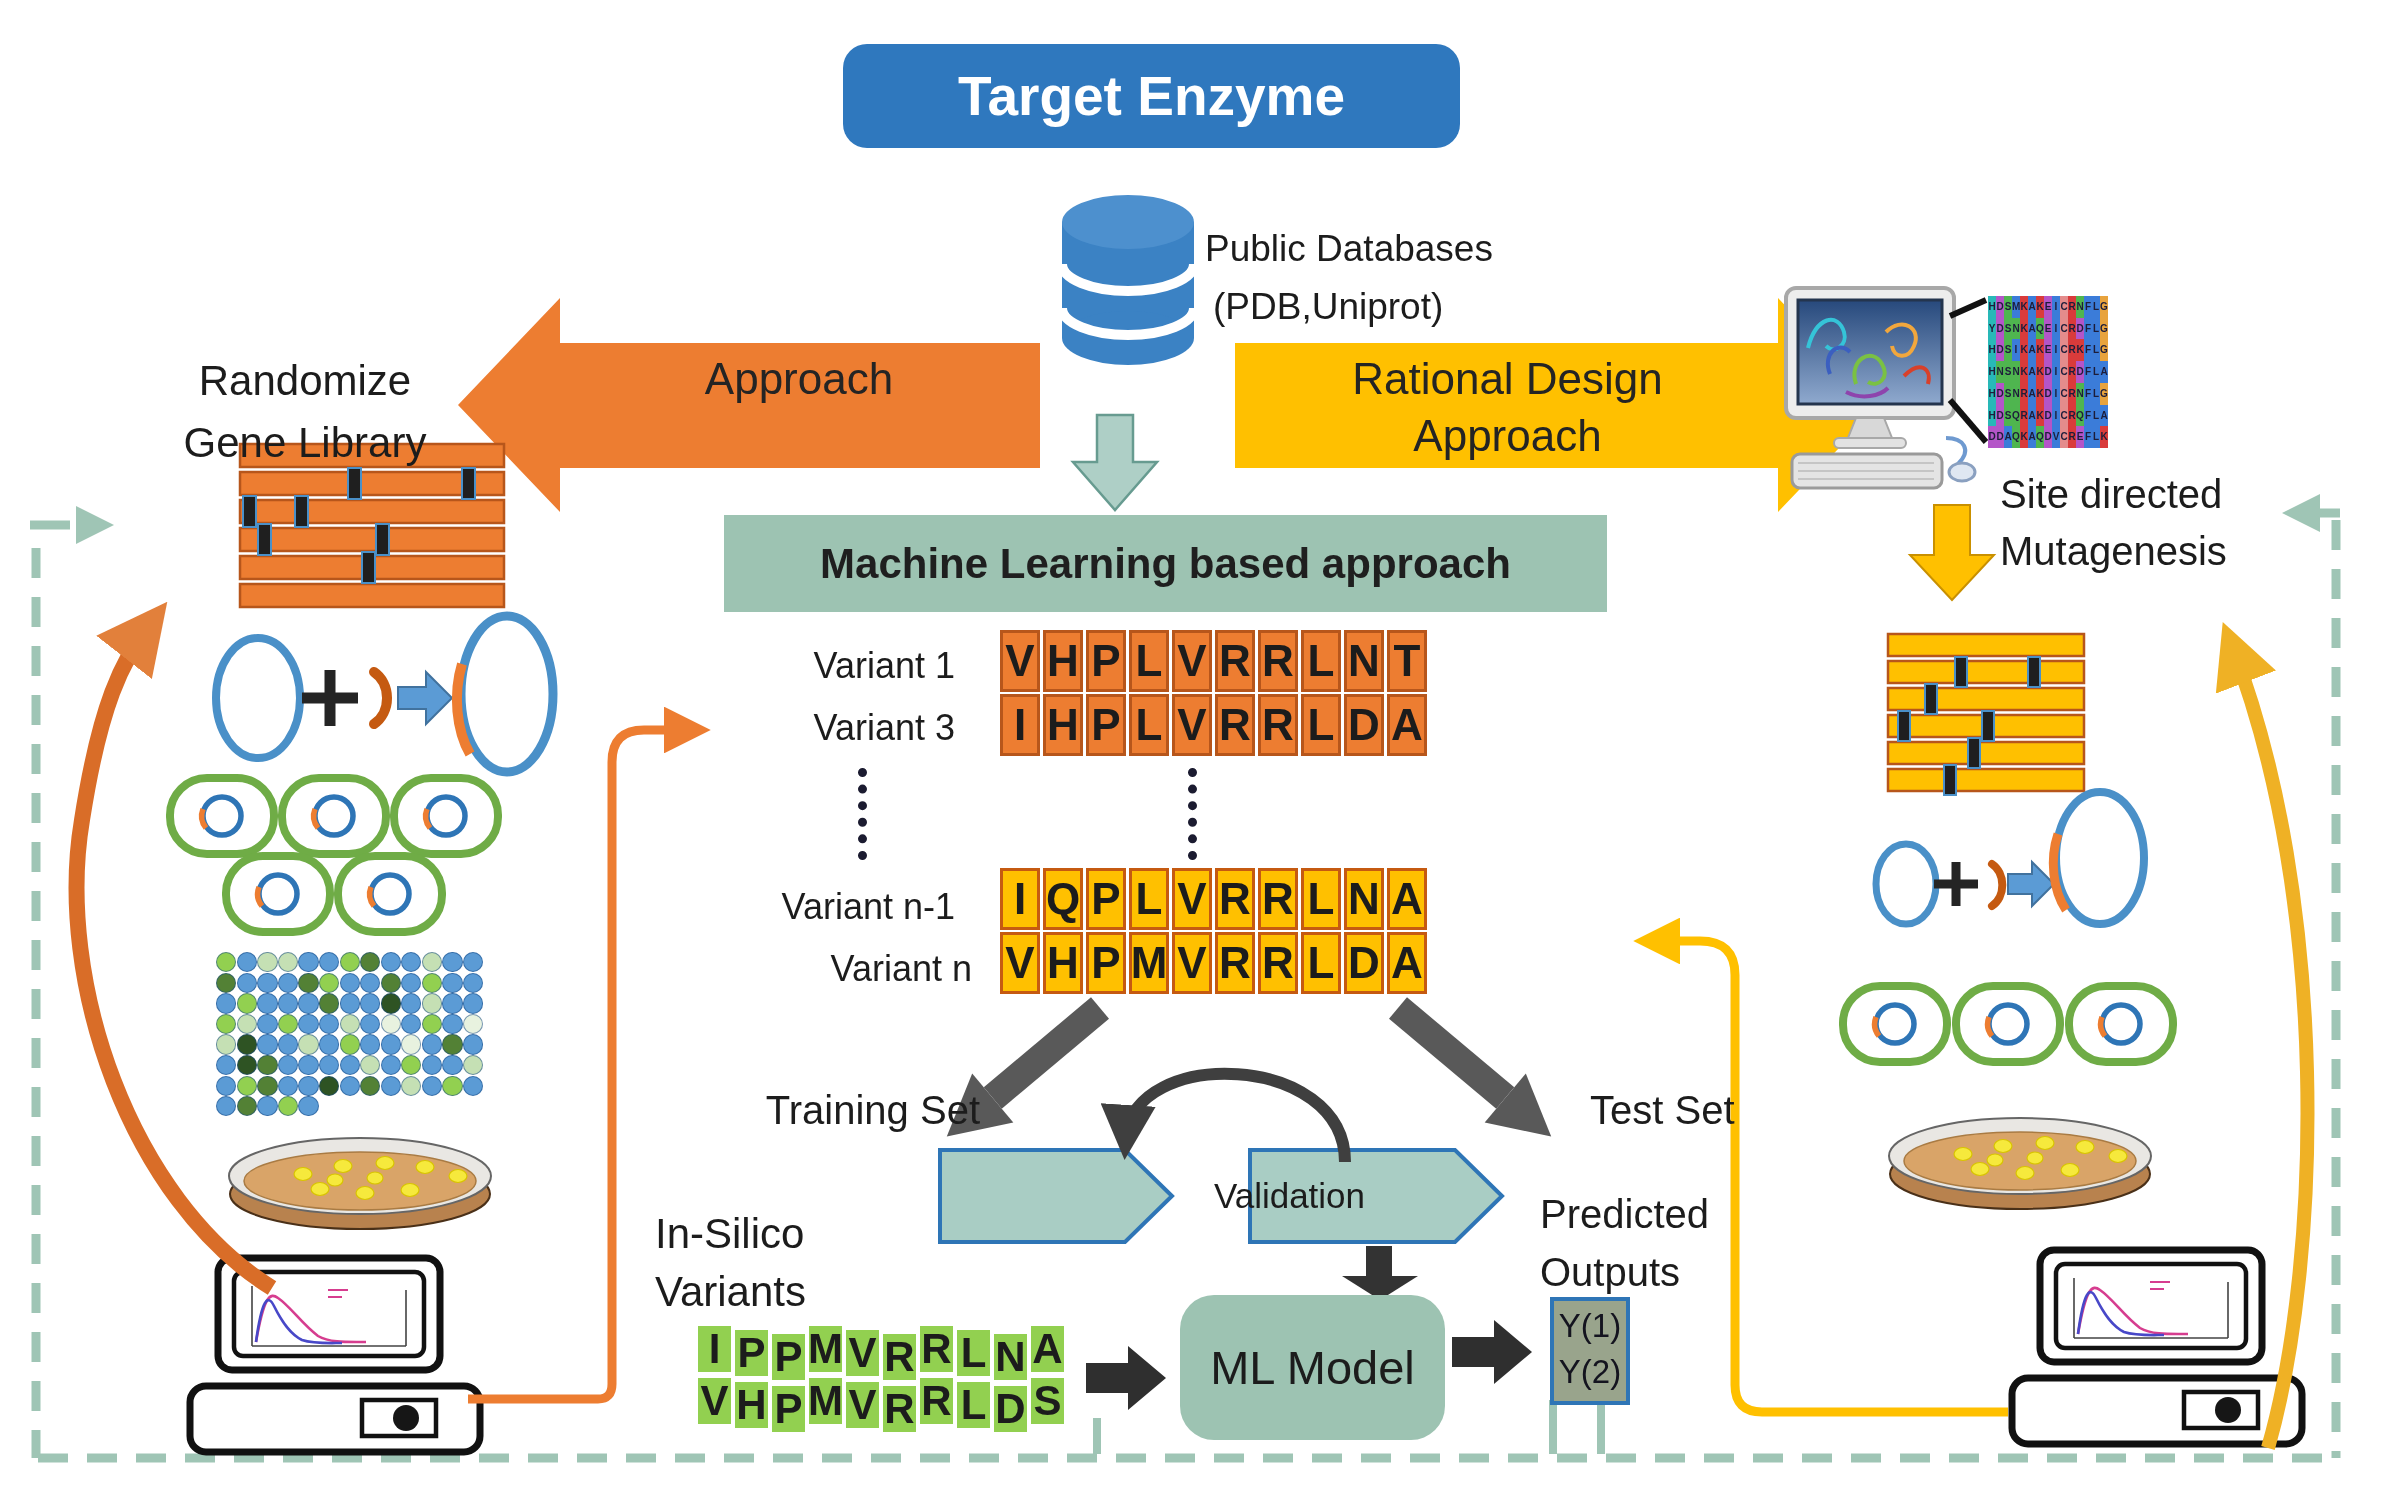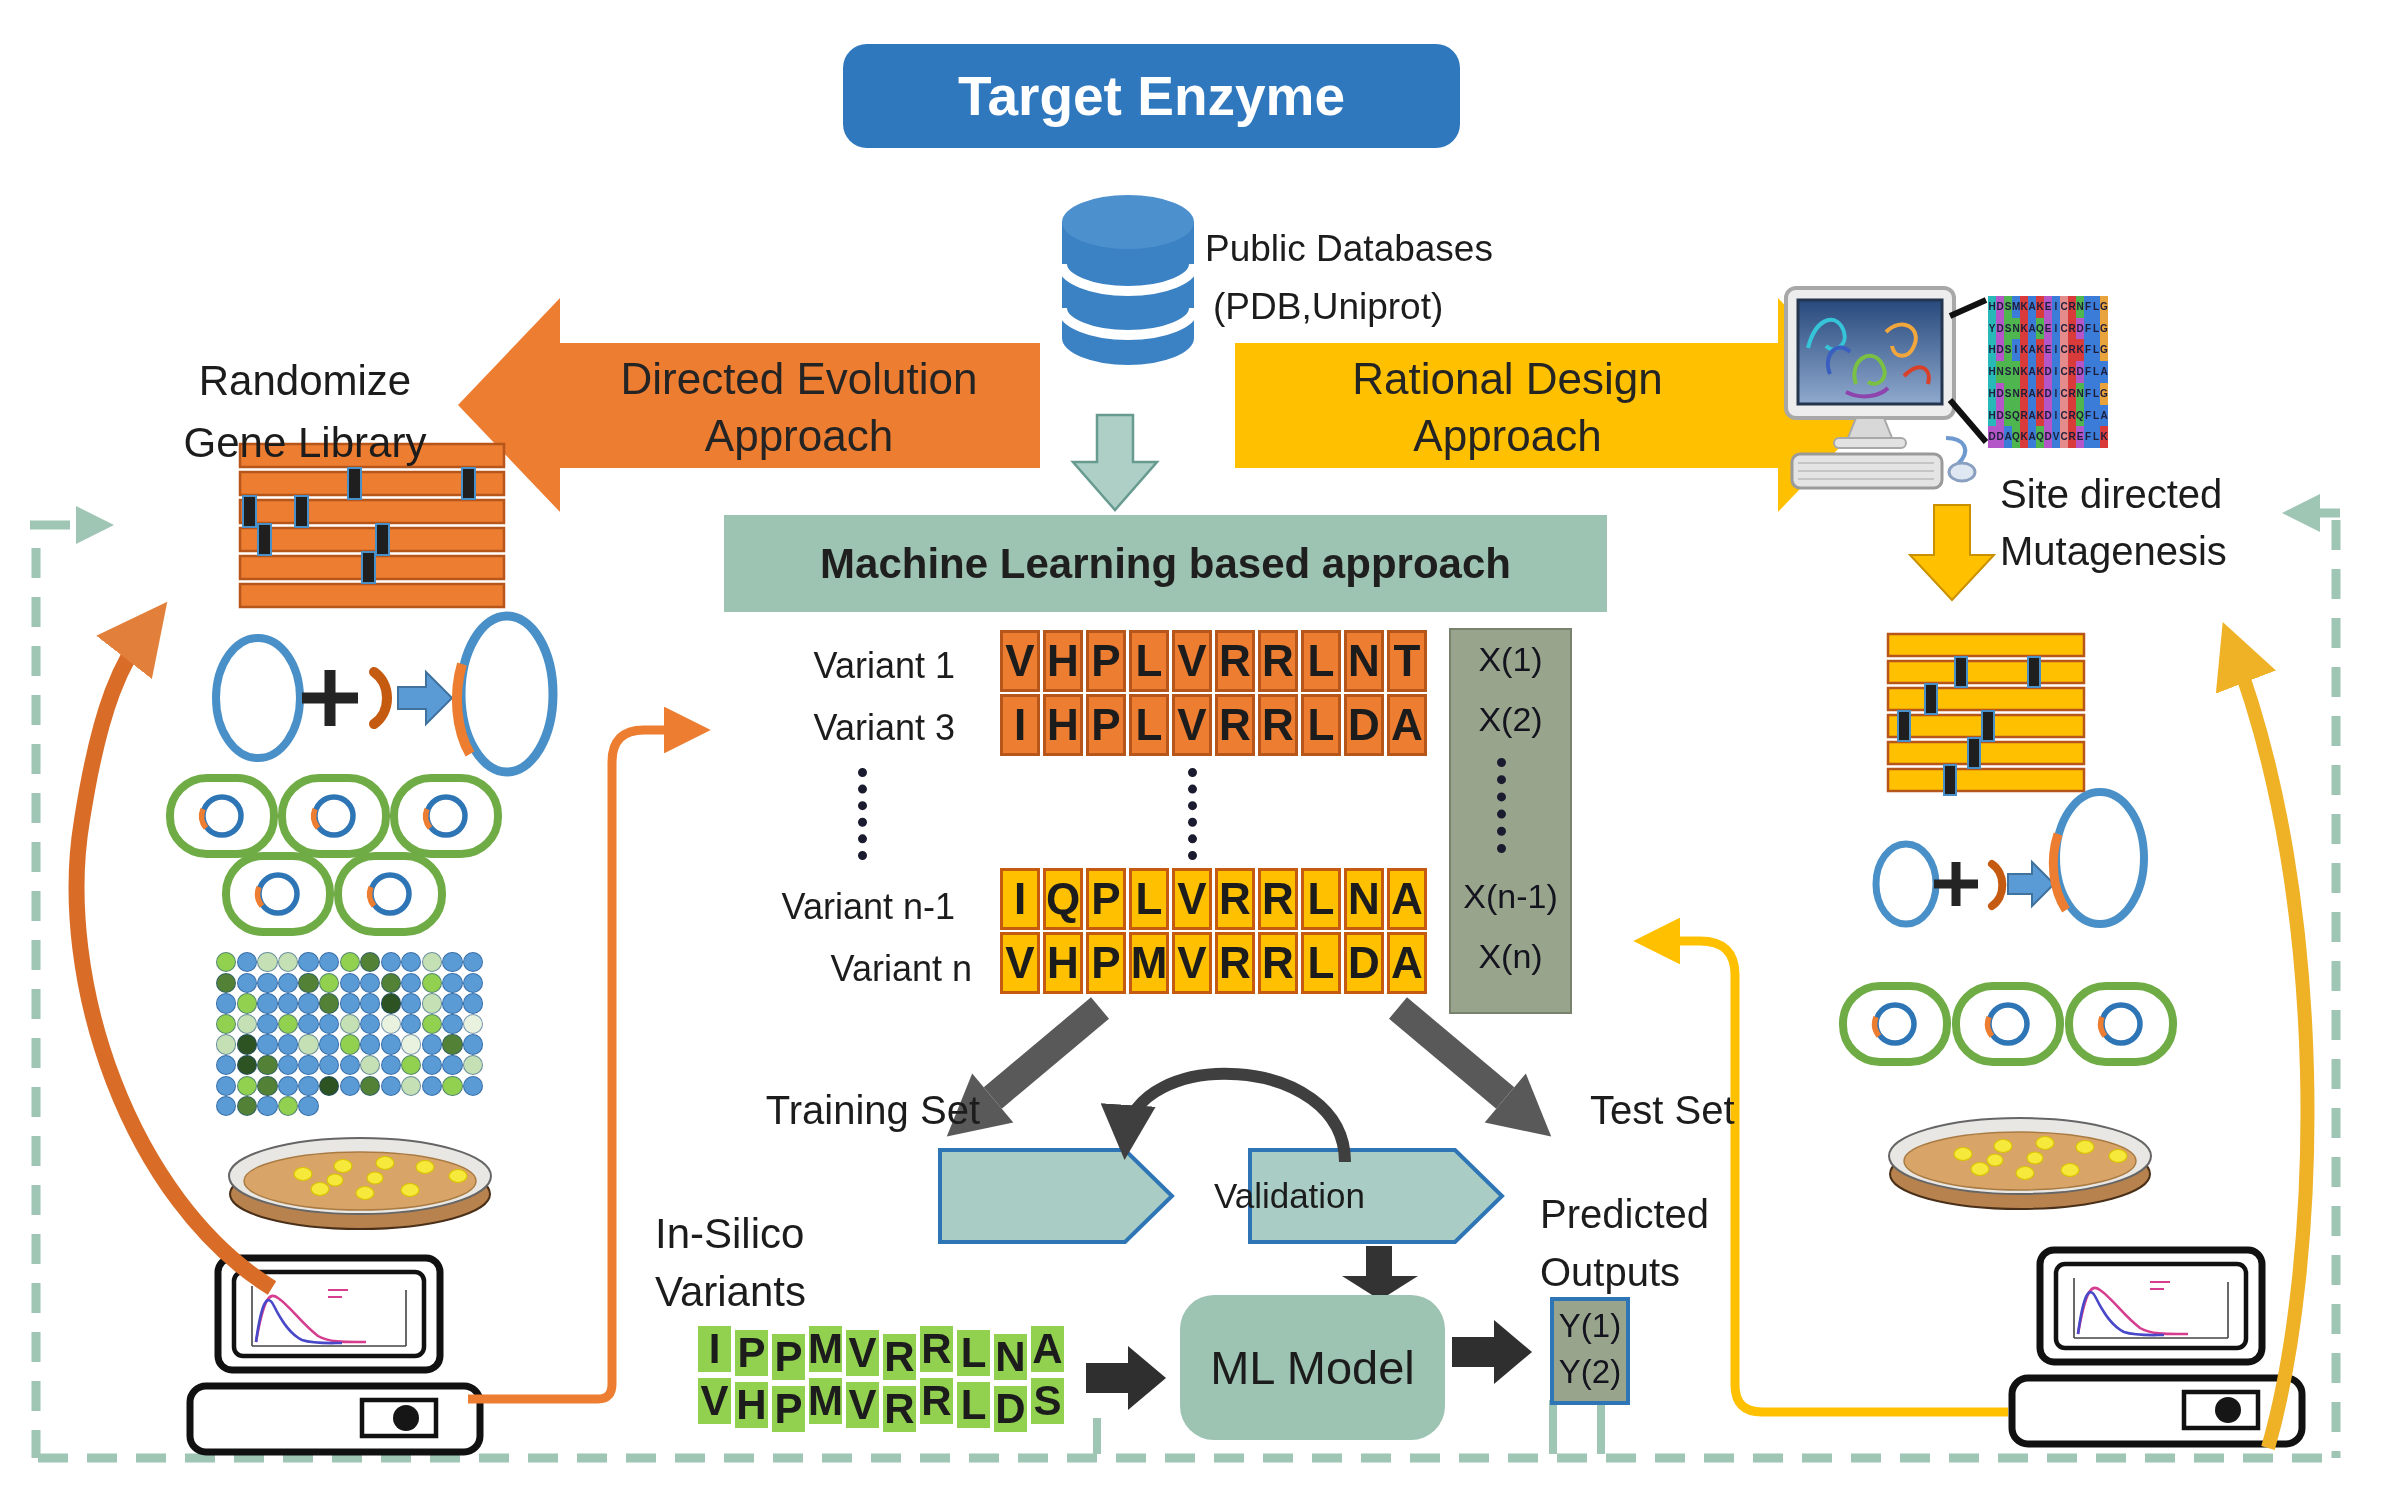--- a/index.html
+++ b/index.html
@@ -259,21 +259,20 @@
         <polygon points="42,-32 80,0 42,32"></polygon>
   </g>
 </svg>
 
 <div class="abs title-box" style="left:843px;top:44px;width:617px;height:104px;">Target Enzyme</div>
 
 <div class="abs lbl" style="left:1205px;top:228px;font-size:37px;">Public Databases</div>
 <div class="abs lbl" style="left:1213px;top:286px;font-size:37px;">(PDB,Uniprot)</div>
 
 <div class="abs arrow-text" style="left:555px;top:350px;width:488px;">
-  <div>Directed Evolution</div>
   <div>Approach</div>
 </div>
 <div class="abs arrow-text" style="left:1235px;top:350px;width:545px;">
   <div>Rational Design</div>
   <div>Approach</div>
 </div>
 
 <div class="abs lbl ctr" style="left:140px;top:350px;width:330px;font-size:42px;line-height:62px;">
   <div>Randomize</div>
   <div>Gene Library</div>
@@ -444,27 +443,20 @@
       <span class="cell cell-yellow">R</span>
       <span class="cell cell-yellow">R</span>
       <span class="cell cell-yellow">L</span>
       <span class="cell cell-yellow">D</span>
       <span class="cell cell-yellow">A</span>
     </div>
 
 <div class="abs vdots" style="left:858px;top:768px;height:92px;"></div>
 <div class="abs vdots" style="left:1188px;top:768px;height:92px;"></div>
 
-<div class="abs xcol" style="left:1449px;top:628px;width:119px;height:382px;">
-  <div class="xitem" style="top:10px;">X(1)</div>
-  <div class="xitem" style="top:70px;">X(2)</div>
-  <div class="abs vdots" style="left:46px;top:128px;height:95px;"></div>
-  <div class="xitem" style="top:247px;">X(n-1)</div>
-  <div class="xitem" style="top:307px;">X(n)</div>
-</div>
 
 <div class="abs lbl" style="left:700px;top:1088px;width:280px;font-size:40px;text-align:right;">Training Set</div>
 <div class="abs lbl" style="left:1590px;top:1088px;font-size:40px;">Test Set</div>
 
 <div class="abs lbl ctr" style="left:1187px;top:1150px;width:205px;height:92px;line-height:92px;font-size:35px;">Validation</div>
 
 <div class="abs lbl" style="left:655px;top:1205px;font-size:42px;line-height:58px;">
   <div>In-Silico</div>
   <div>Variants</div>
 </div>

